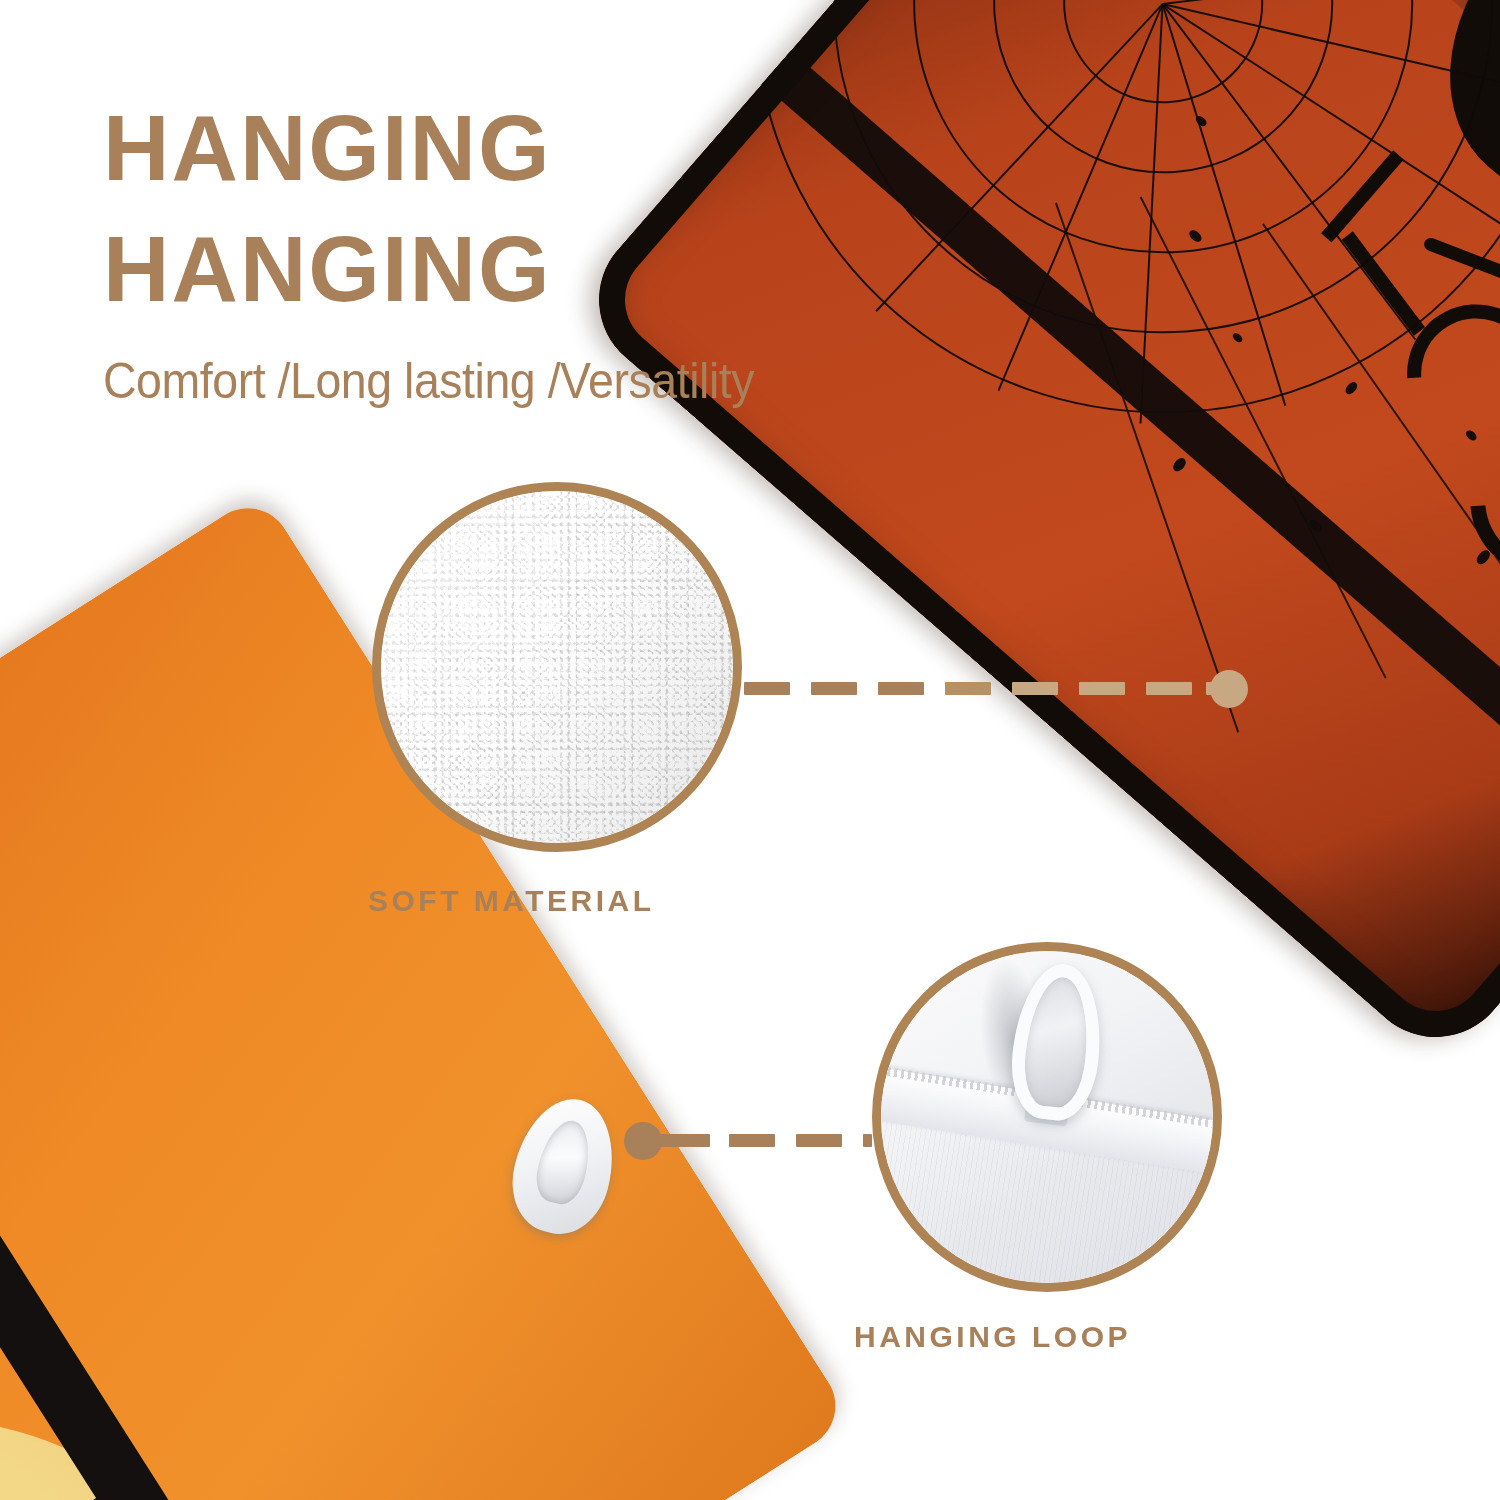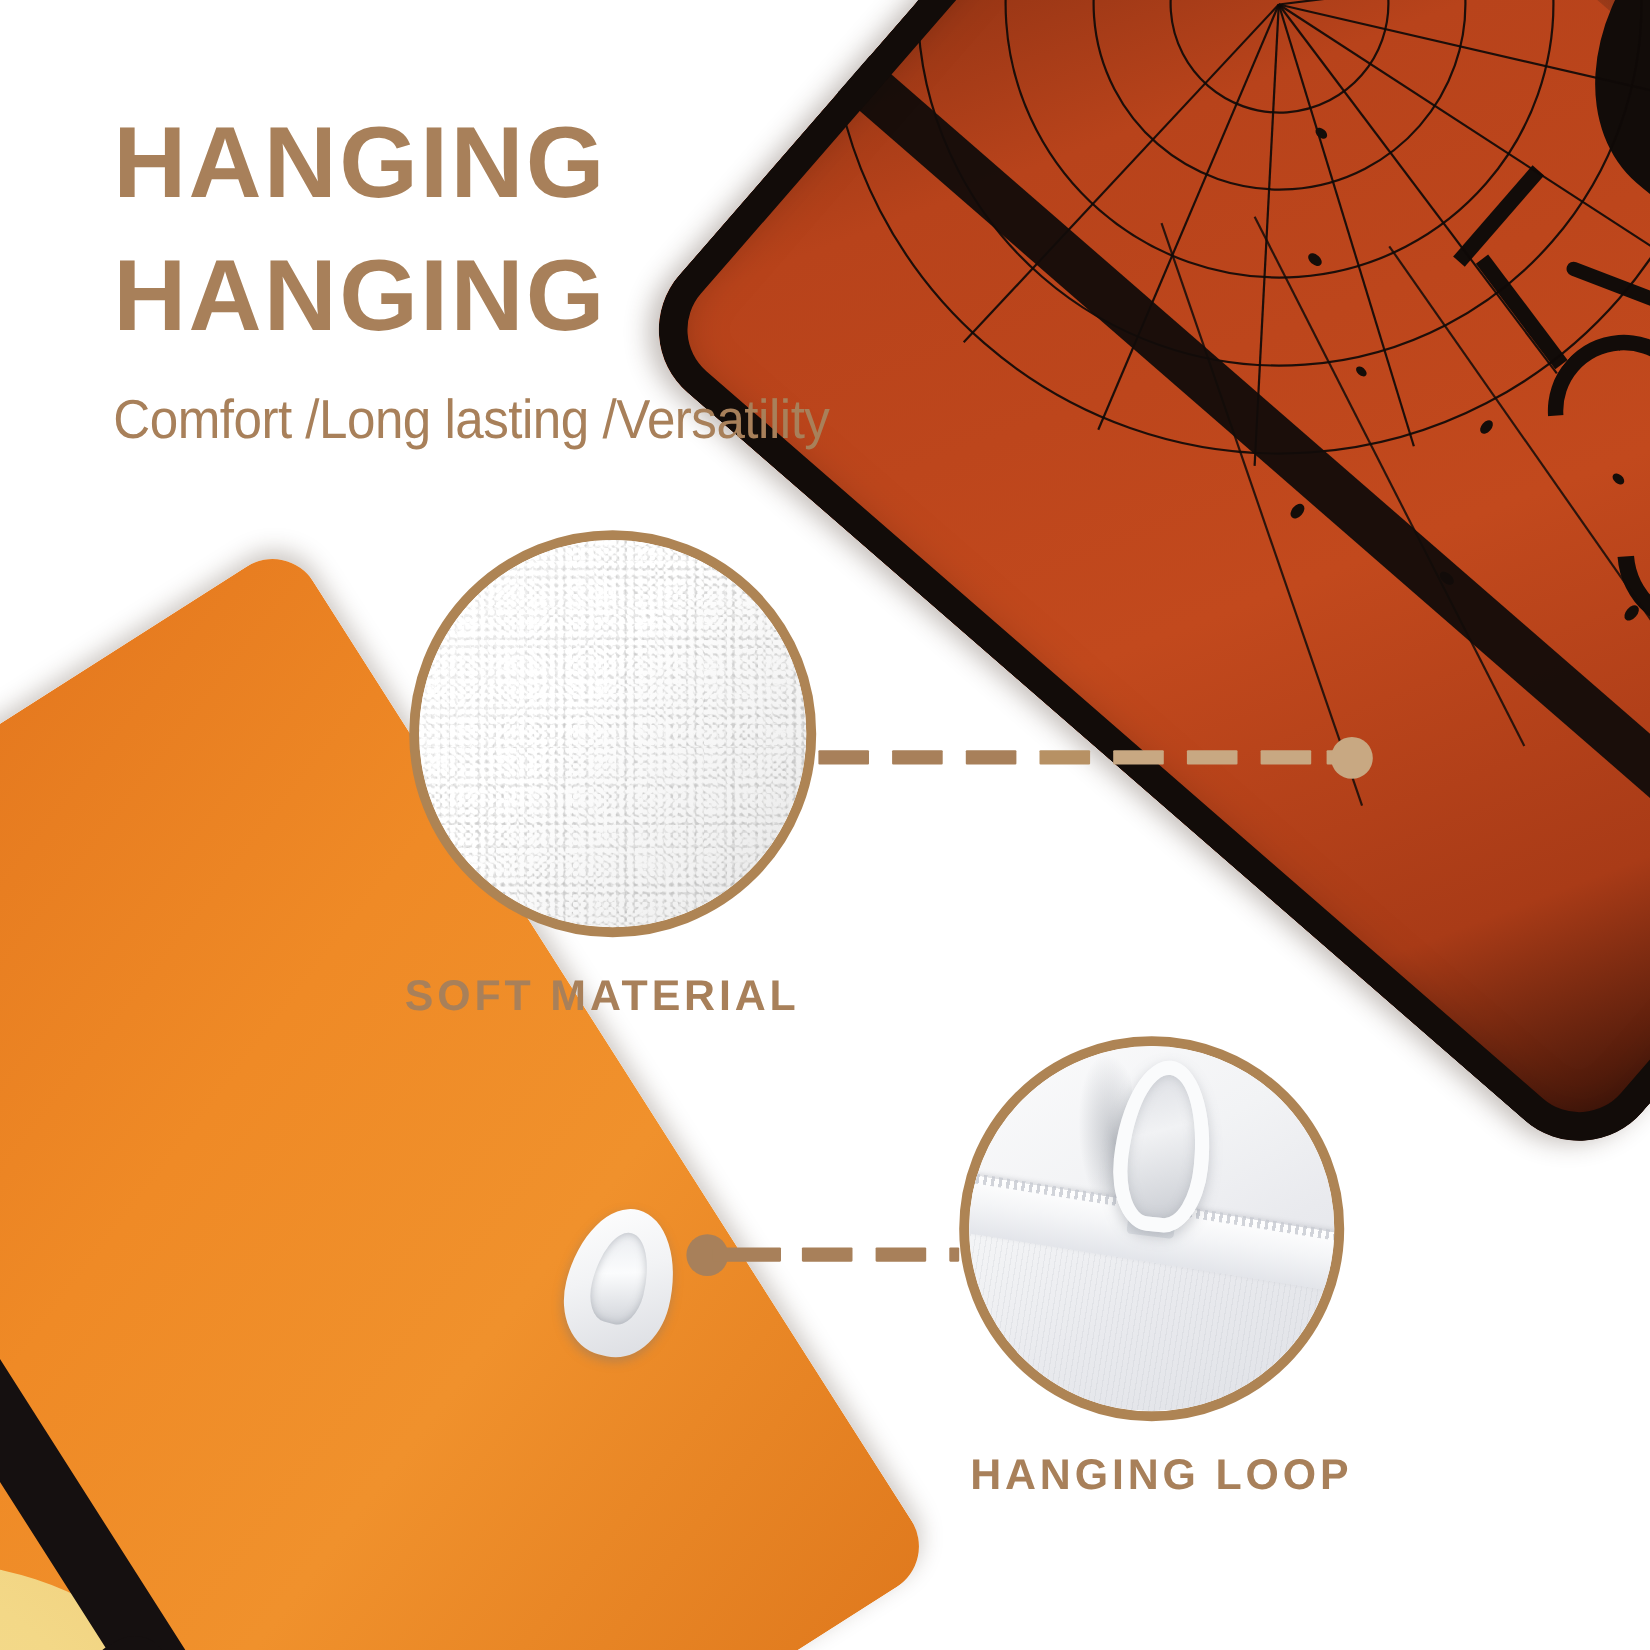--- a/index.html
+++ b/index.html
@@ -70,21 +70,21 @@
     background:linear-gradient(180deg,#eceef1,#dcdfe4);transform:rotate(7deg);
     border-radius:4px;}
 
   
   .conn{position:absolute;height:13px;}
   .conn .seg{position:absolute;top:0;height:13px;border-radius:1px;}
   .dot{position:absolute;border-radius:50%;}
 
   
   .caption{position:absolute;font-family:"Liberation Sans",sans-serif;
-    font-weight:700;font-size:39px;letter-spacing:3.5px;color:#A8805A;white-space:nowrap;}
+    font-weight:700;font-size:30px;letter-spacing:3.5px;color:#A8805A;white-space:nowrap;}
 
   
   .towelTR{position:absolute;left:806px;top:-330px;width:1160px;height:1160px;
     transform:rotate(41deg);transform-origin:50% 50%;
     border-radius:76px;overflow:hidden;
     box-shadow:-6px 8px 22px rgba(60,40,25,.30);}
   .tr-base{position:absolute;inset:0;
     background:linear-gradient(118deg,#3a1208 0%,#7c2a10 13%,#b8431b 34%,#c2491d 62%,#a93b17 84%,#2a0d06 100%);}
   .tr-dark-top{position:absolute;left:0;top:0;width:100%;height:30%;
     background:linear-gradient(185deg,#0d0b0a 0%,#120d0b 48%,rgba(18,13,11,0) 100%);}
@@ -227,21 +227,21 @@
     <div class="inner">
       <div class="loopphoto"></div>
       <div class="lp-shadowL"></div>
       <div class="lp-band2"></div>
       <div class="lp-band"></div>
       <div class="lp-stitch"></div>
       <div class="lp-stem"></div>
       <div class="lp-loop"></div>
     </div>
   </div>
-  <div class="caption" style="left:882px;top:1320px;">HANGING LOOP</div>
+  <div class="caption" style="left:854px;top:1320px;">HANGING LOOP</div>
 
   <div class="title">
     <div>HANGING</div>
     <div>HANGING</div>
   </div>
   <div class="subtitle">Comfort /Long lasting /Versatility</div>
 
 </div>
 
 </body></html>

